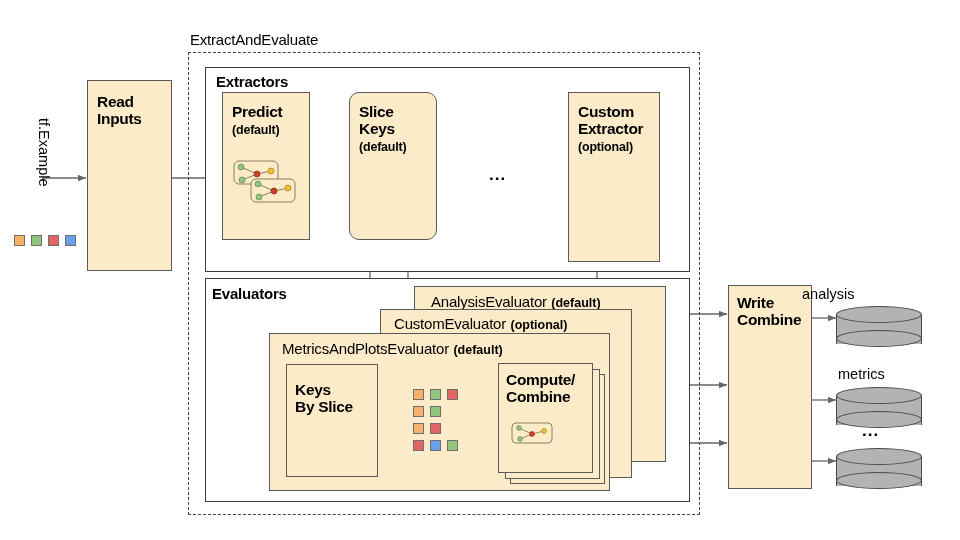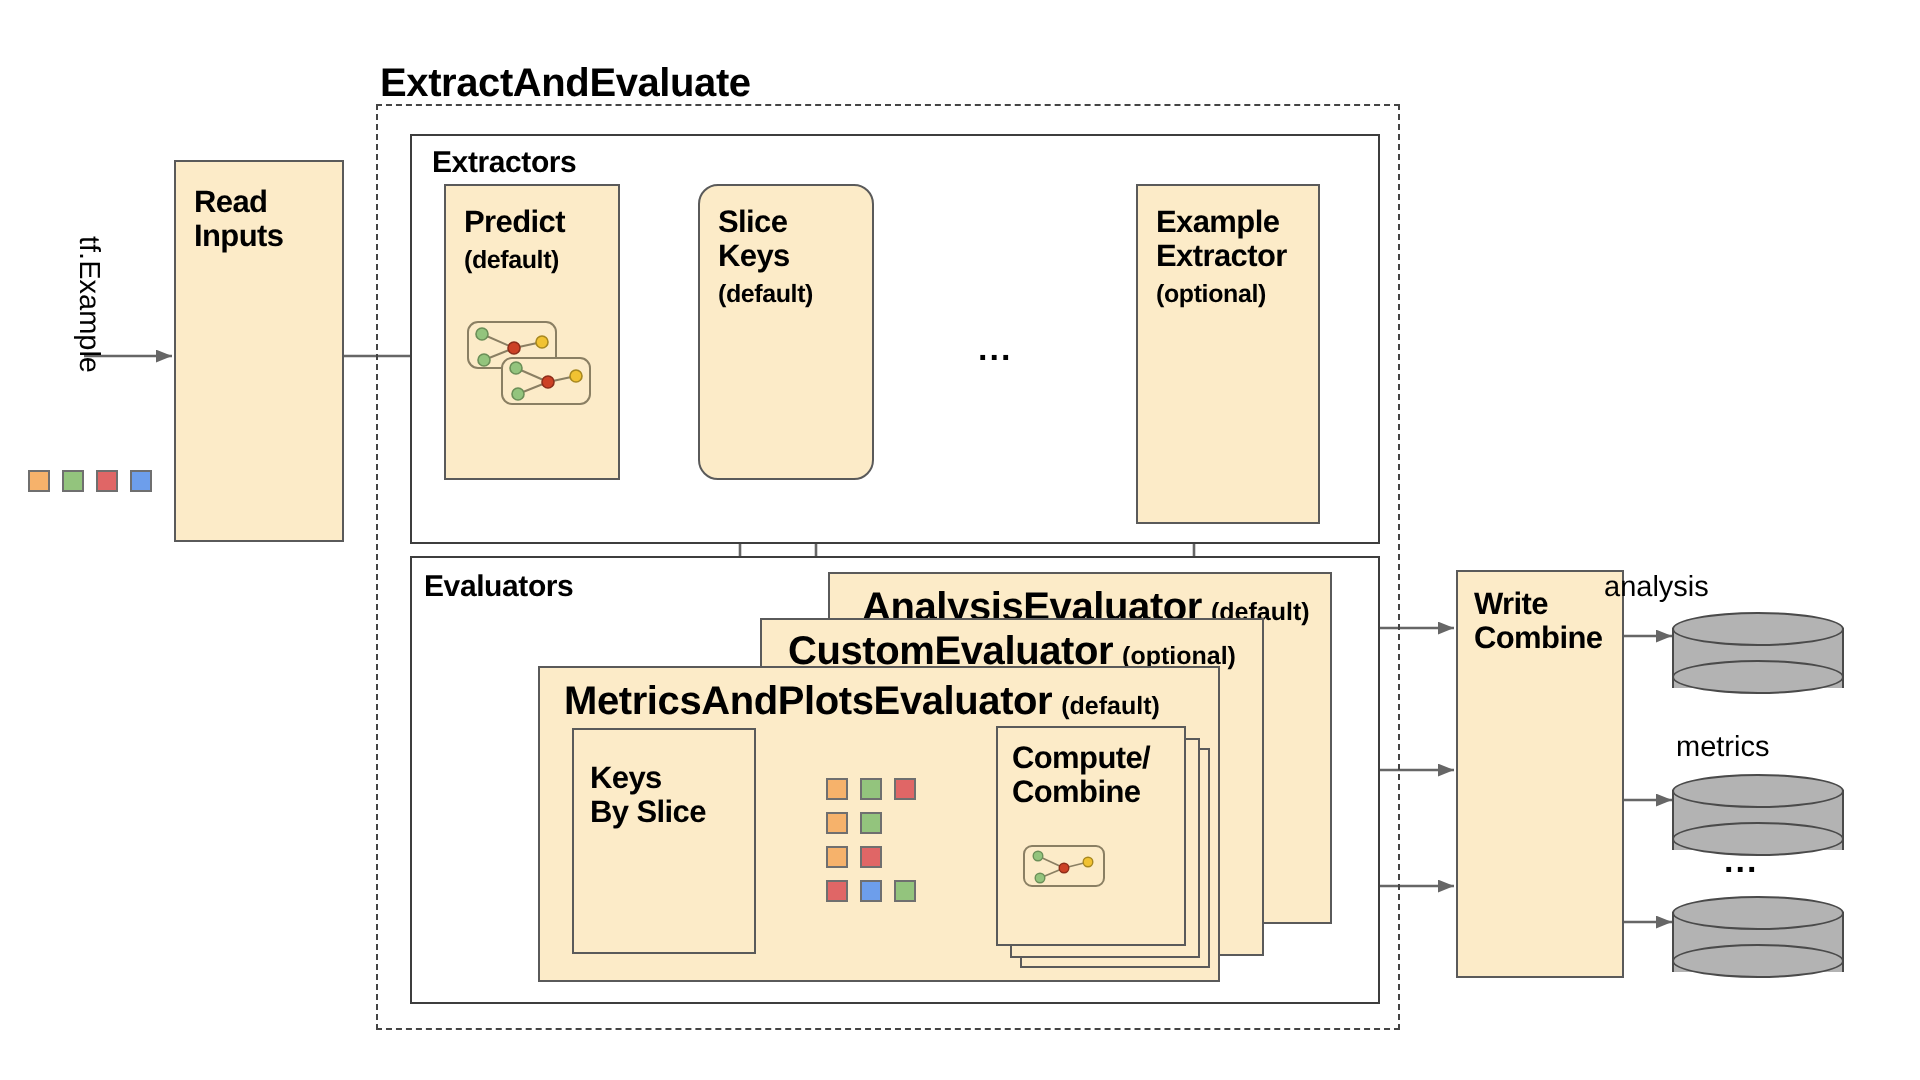--- a/index.html
+++ b/index.html
@@ -9,21 +9,21 @@
   svg.wires{position:absolute;left:0;top:0;width:960px;height:540px;pointer-events:none;}
 
   .node{position:absolute;box-sizing:border-box;background:#FCEBC8;
         border:1.4px solid #5a5a5a;}
   .plain{position:absolute;box-sizing:border-box;background:#ffffff;
         border:1.4px solid #3d3d3d;}
   .dashed{position:absolute;box-sizing:border-box;background:transparent;
         border:1.6px dashed #444;}
   .ttl{position:absolute;font-weight:bold;white-space:nowrap;}
 
-  .hdr{font-weight:bold;font-size:20px;letter-spacing:-.2px;}
+  .hdr{font-weight:normal;font-size:15px;letter-spacing:-.2px;}
   .sub{font-weight:bold;font-size:12.5px;}
   .nlabel{position:absolute;font-weight:bold;font-size:15.5px;line-height:17px;
           letter-spacing:-.3px;}
   .nsub{font-weight:bold;font-size:12.5px;letter-spacing:-.2px;}
 
   .grouptitle{position:absolute;font-weight:bold;font-size:15px;letter-spacing:-.2px;}
 
   .sq{position:absolute;width:11px;height:11px;box-sizing:border-box;
       border:1px solid #6f6f6f;}
 
@@ -133,21 +133,21 @@
 
   <div class="node" style="left:349px;top:92px;width:88px;height:148px;border-radius:10px;">
     <div class="nlabel" style="left:9px;top:10px;">Slice</div>
     <div class="nlabel" style="left:9px;top:27px;">Keys</div>
     <div class="nlabel nsub" style="left:9px;top:46px;">(default)</div>
   </div>
 
   <div class="dots" style="left:489px;top:165px;">...</div>
 
   <div class="node" style="left:568px;top:92px;width:92px;height:170px;">
-    <div class="nlabel" style="left:9px;top:10px;">Example</div>
+    <div class="nlabel" style="left:9px;top:10px;">Custom</div>
     <div class="nlabel" style="left:9px;top:27px;">Extractor</div>
     <div class="nlabel nsub" style="left:9px;top:46px;">(optional)</div>
   </div>
 
   <div class="plain" style="left:205px;top:278px;width:485px;height:224px;"></div>
   <div class="grouptitle" style="left:212px;top:285px;">Evaluators</div>
 
   <div class="node" style="left:414px;top:286px;width:252px;height:176px;">
     <div style="position:absolute;left:16px;top:6px;white-space:nowrap;">
       <span class="hdr">AnalysisEvaluator</span>

